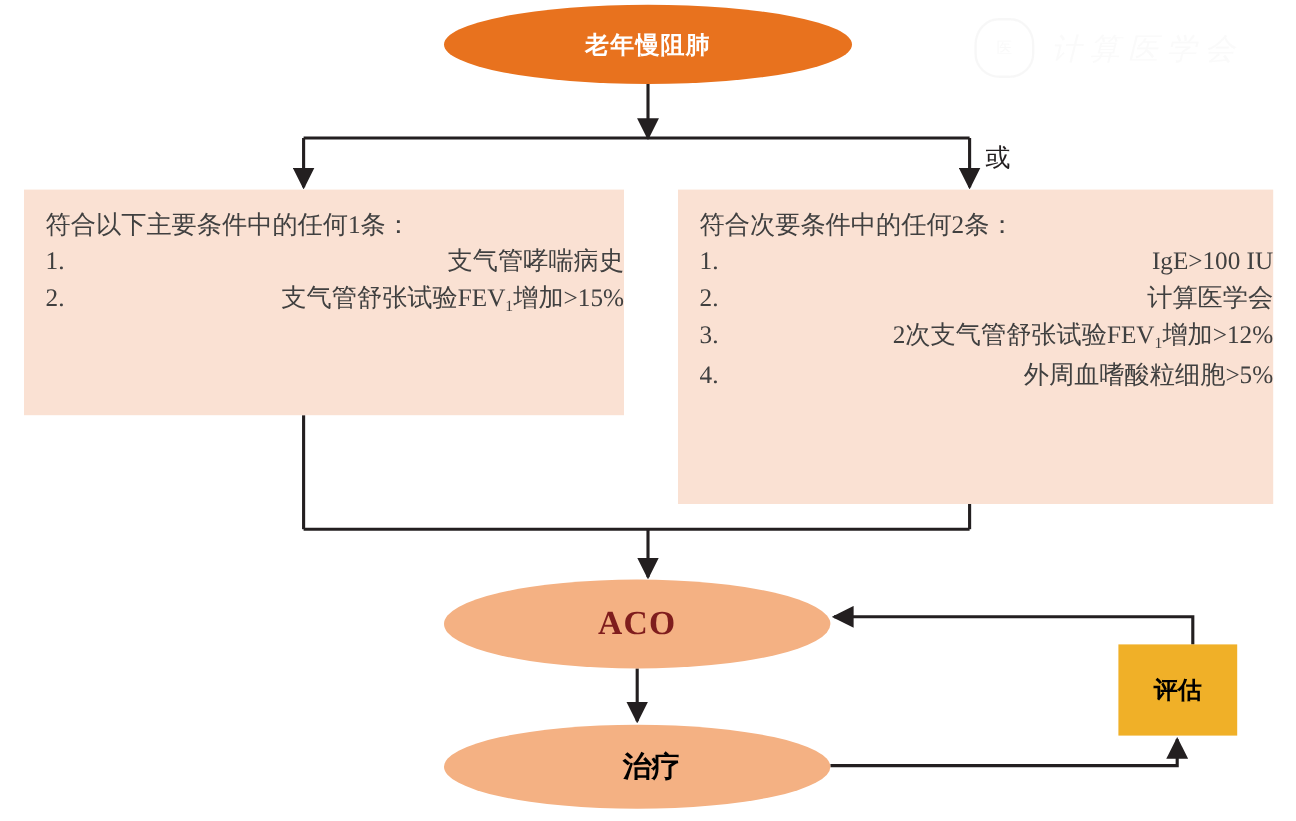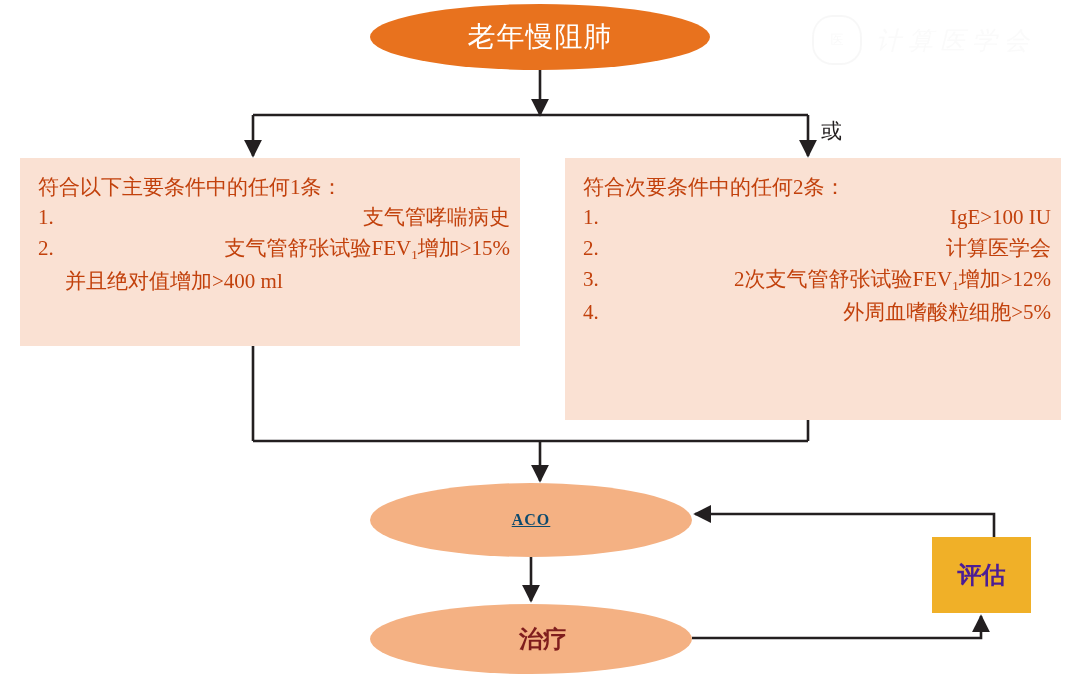--- a/index.html
+++ b/index.html
@@ -40,61 +40,60 @@
   }
   #node-top {
     left: 370px;
     top: 4px;
     width: 340px;
     height: 66px;
     background: #e8721e;
   }
   #node-top .node-label {
     color: #ffffff;
-    font-size: 28px;
-    font-family: "DejaVu Sans", "Liberation Sans", sans-serif;
-    font-weight: 400;
+    font-size: 20px;
+    font-family: "DejaVu Sans", "Liberation Sans", sans-serif;
+    font-weight: 700;
     letter-spacing: 1px;
   }
   #node-aco {
     left: 370px;
     top: 483px;
     width: 322px;
     height: 74px;
     background: #f4b183;
   }
   #node-aco .node-label {
-    color: #0c4a6e;
-    font-size: 16px;
+    color: #7f1d1d;
+    font-size: 28px;
     font-weight: bold;
     letter-spacing: 1px;
-    text-decoration: underline;
   }
   #node-treat {
     left: 370px;
     top: 604px;
     width: 322px;
     height: 70px;
     background: #f4b183;
   }
   #node-treat .node-label {
-    color: #7f1d1d;
+    color: #000000;
     font-size: 24px;
     font-family: "DejaVu Sans", "Liberation Sans", sans-serif;
     font-weight: 600;
     margin-left: 24px;
   }
 
   
   .criteria-box {
     position: absolute;
     background: #fae1d3;
     box-sizing: border-box;
-    padding: 14px 10px 10px 18px;
-    color: #c2410c;
+    padding: 14px 0 10px 18px;
+    color: #404040;
   }
   #box-major {
     left: 20px;
     top: 158px;
     width: 500px;
     height: 188px;
   }
   #box-minor {
     left: 565px;
     top: 158px;
@@ -144,22 +143,22 @@
     left: 932px;
     top: 537px;
     width: 99px;
     height: 76px;
     background: #f0b028;
     display: flex;
     align-items: center;
     justify-content: center;
   }
   #node-eval .node-label {
-    color: #4c1d95;
-    font-size: 24px;
+    color: #000000;
+    font-size: 20px;
     font-family: "DejaVu Sans", "Liberation Sans", sans-serif;
     font-weight: 600;
   }
 
   
   .edge-label {
     position: absolute;
     font-size: 21px;
     color: #231f20;
     font-family: "DejaVu Sans", "Liberation Sans", sans-serif;
@@ -253,21 +252,20 @@
     <div class="crit-head">符合以下主要条件中的任何1条：</div>
     <ul class="crit-list">
       <li class="crit-item">
         <span class="crit-num">1.</span>
         <span class="crit-text">支气管哮喘病史</span>
       </li>
       <li class="crit-item">
         <span class="crit-num">2.</span>
         <span class="crit-text"><span>支气管舒张试验FEV</span><sub>1</sub><span>增加&gt;15%</span></span>
       </li>
-      <li class="crit-cont">并且绝对值增加&gt;400 ml</li>
     </ul>
   </div>
 
   <div class="criteria-box" id="box-minor">
     <div class="crit-head">符合次要条件中的任何2条：</div>
     <ul class="crit-list">
       <li class="crit-item">
         <span class="crit-num">1.</span>
         <span class="crit-text">IgE&gt;100  IU</span>
       </li>

